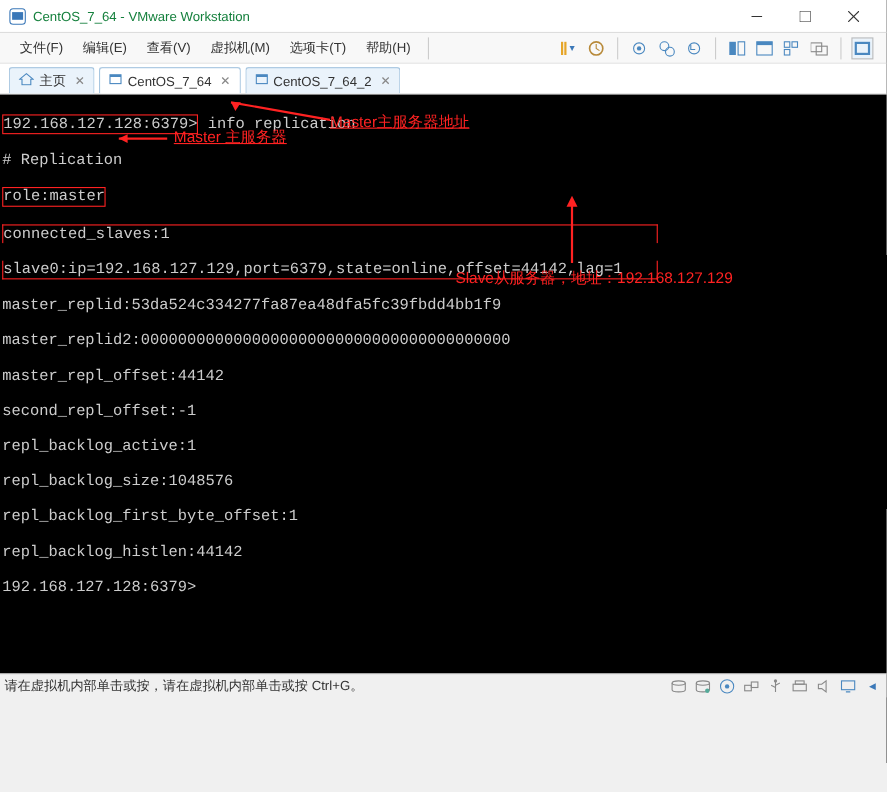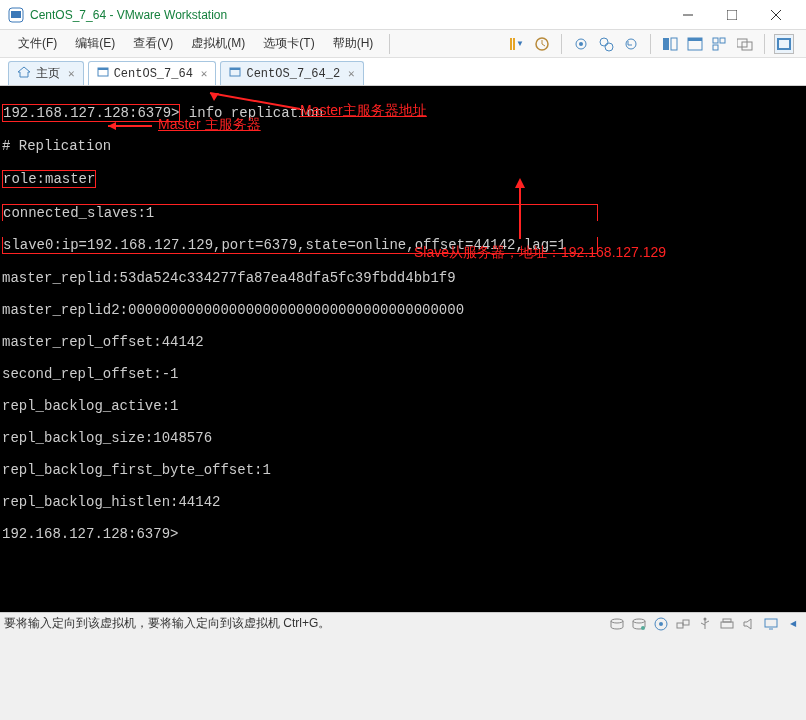--- a/index.html
+++ b/index.html
@@ -7,21 +7,21 @@
 .titlebar { height: 30px; background: #fff; display: flex; align-items: center; padding: 0 8px; border-bottom: 1px solid #ddd; }
 .titlebar .app-icon { width: 16px; height: 16px; margin-right: 6px; }
 .titlebar .title { flex: 0 0 auto; color: #15803d; }
 .titlebar .spacer { flex: 1; }
 .winbtn { width: 44px; height: 28px; display: flex; align-items: center; justify-content: center; color: #555; }
 .menubar { height: 28px; background: #f8f8f8; display: flex; align-items: center; padding: 0 10px; border-bottom: 1px solid #e0e0e0; gap: 2px; }
 .menu-item { padding: 3px 8px; color: #333; }
 .toolbar-sep { width: 1px; height: 20px; background: #ccc; margin: 0 6px; }
 .tool-icon { width: 20px; height: 20px; display: flex; align-items: center; justify-content: center; margin: 0 2px; }
 .toolbar-right { display: flex; align-items: center; margin-left: auto; gap: 1px;}
-.tabbar { height: 28px; background: #fff; display: flex; align-items: flex-end; padding: 0 8px; border-bottom: 1px solid #d0d0d0; gap: 4px; font-family: Liberation Mono, monospace; }
+.tabbar { height: 28px; background: #fff; display: flex; align-items: flex-end; padding: 0 8px; border-bottom: 1px solid #d0d0d0; gap: 4px; }
 .tab { display: flex; align-items: center; height: 24px; padding: 0 8px; border: 1px solid #a7c6e0; background: #eaf3fb; border-bottom: none; border-radius: 3px 3px 0 0; gap: 5px; font-size: 12px; color: #333; }
 .tab.active { background: #fff; }
 .tab-close { color: #888; font-size: 11px; margin-left: 3px; }
 .terminal { background: #000; color: #ccc; font-family: "Courier New", monospace; font-size: 14px; line-height: 16px; height: 526px; padding: 2px 2px; position: relative; white-space: pre; overflow: hidden; }
 .term-line { white-space: pre; }
 .box { border: 1px solid #ff2222; display: inline-block; padding: 0 0px; }
 .annot { position: absolute; color: #ff2222; font-family: "Microsoft YaHei", sans-serif; font-size: 14px; }
 .arrow-svg { position: absolute; }
 .statusbar { height: 22px; background: #f0f0f0; border-top: 1px solid #ccc; display: flex; align-items: center; padding: 0 4px; font-size: 12px; color: #333; }
 .status-icons { margin-left: auto; display: flex; gap: 4px; align-items: center; }
@@ -189,21 +189,21 @@
 <span class="annot" style="left:158px;top:30px;text-decoration:underline;">Master 主服务器</span>
 
 <svg class="arrow-svg" style="left:510px;top:88px;" width="20" height="70">
       <line x1="10" y1="65" x2="10" y2="8" stroke="#ff2222" stroke-width="2"></line>
       <polygon points="10,4 5,14 15,14" fill="#ff2222"></polygon>
     </svg>
 <span class="annot" style="left:414px;top:158px;">Slave从服务器，地址：192.168.127.129</span>
 </div>
 
 <div class="statusbar">
-  <span>要将输入定向到该虚拟机，要将输入定向到该虚拟机 Ctrl+G。</span>
+  <span>请在虚拟机内部单击或按，请在虚拟机内部单击或按 Ctrl+G。</span>
   <div class="status-icons">
     <span class="sicon">
         <svg width="16" height="14">
           <ellipse cx="8" cy="4" rx="6" ry="2" fill="none" stroke="#888"></ellipse>
           <path d="M2 4 L2 10 A6 2 0 0 0 14 10 L14 4" fill="none" stroke="#888"></path>
         </svg>
       </span>
     <span class="sicon">
         <svg width="16" height="14">
           <ellipse cx="8" cy="4" rx="6" ry="2" fill="none" stroke="#888"></ellipse>

